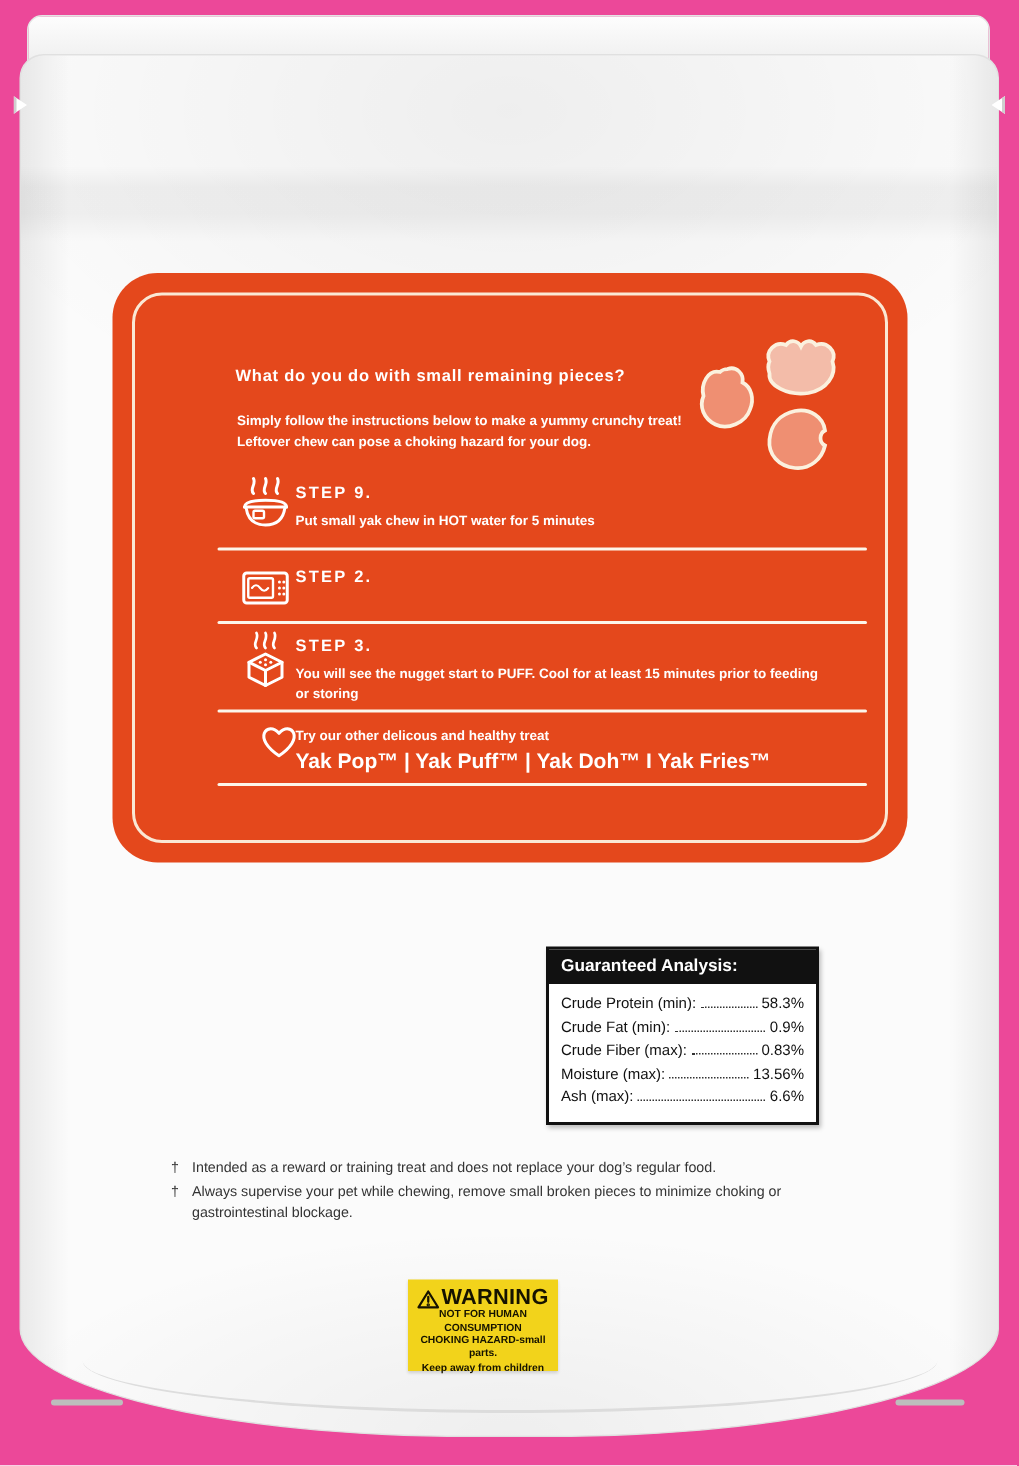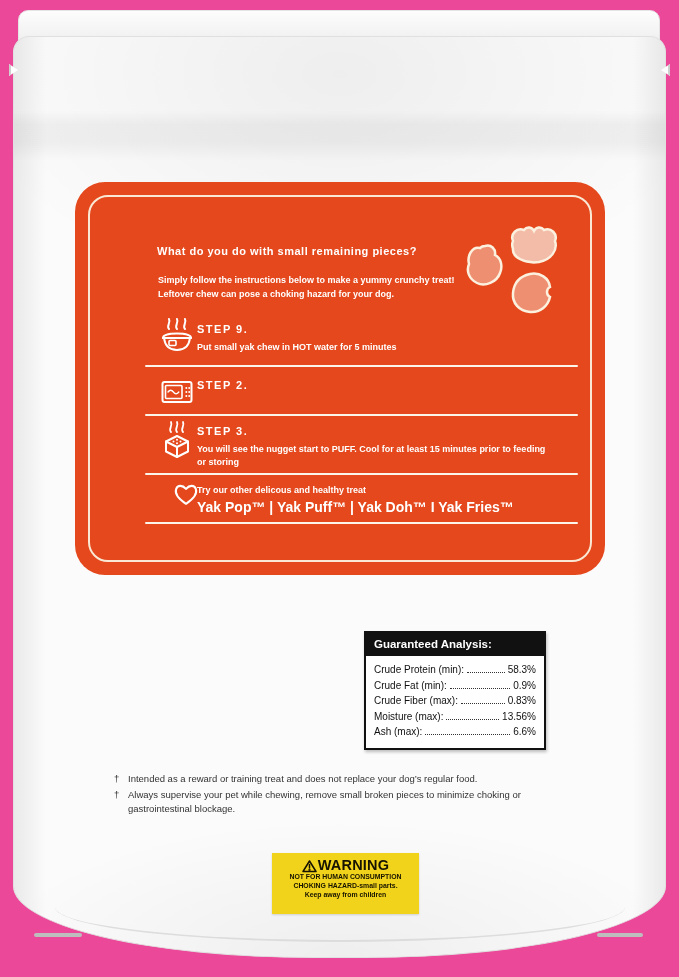--- a/index.html
+++ b/index.html
@@ -79,21 +79,21 @@
   .ga-value{white-space:nowrap;}
 
   
   .footnotes{position:absolute;left:114px;top:772px;width:458px;color:#333;
     font-size:9.5px;line-height:13.8px;font-weight:500;}
   .fn{display:flex;margin-bottom:2px;}
   .fn-sym{width:14px;flex:0 0 14px;text-align:left;}
   .fn-text{flex:1;}
 
   
-  .warning{position:absolute;left:272px;top:853px;width:147px;height:61px;
+  .warning{position:absolute;left:272px;top:853px;width:100px;height:61px;
     background:var(--warning-yellow);color:#161300;text-align:center;
     box-shadow:0 1px 2px rgba(0,0,0,0.15);}
   .warning-title{display:flex;align-items:center;justify-content:center;gap:1px;
     margin-top:5px;font-size:14.5px;font-weight:600;letter-spacing:.2px;line-height:15px;}
   .warning-line{font-size:6.9px;line-height:8.7px;font-weight:600;}
   .warning-line.kaw{margin-top:1px;}
 
   svg{display:block;}
 </style>
 </head>

